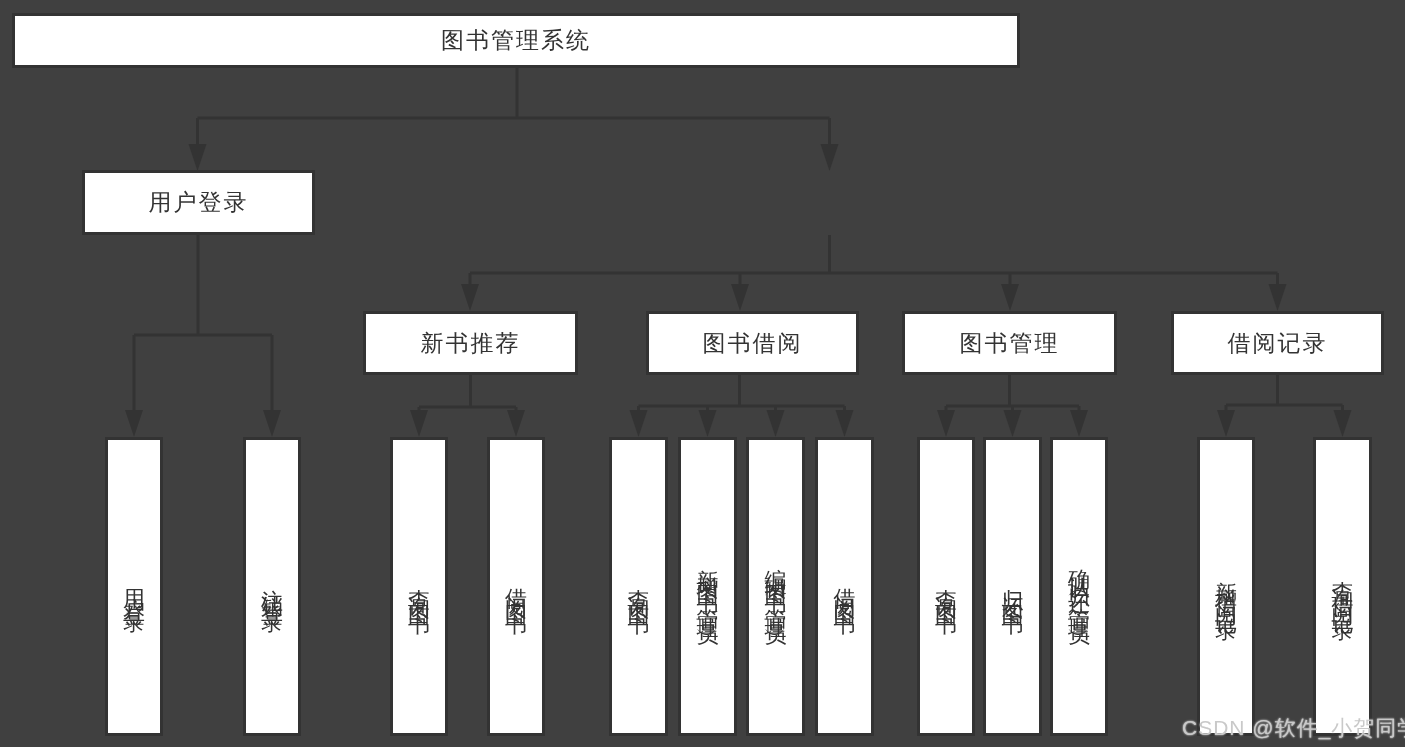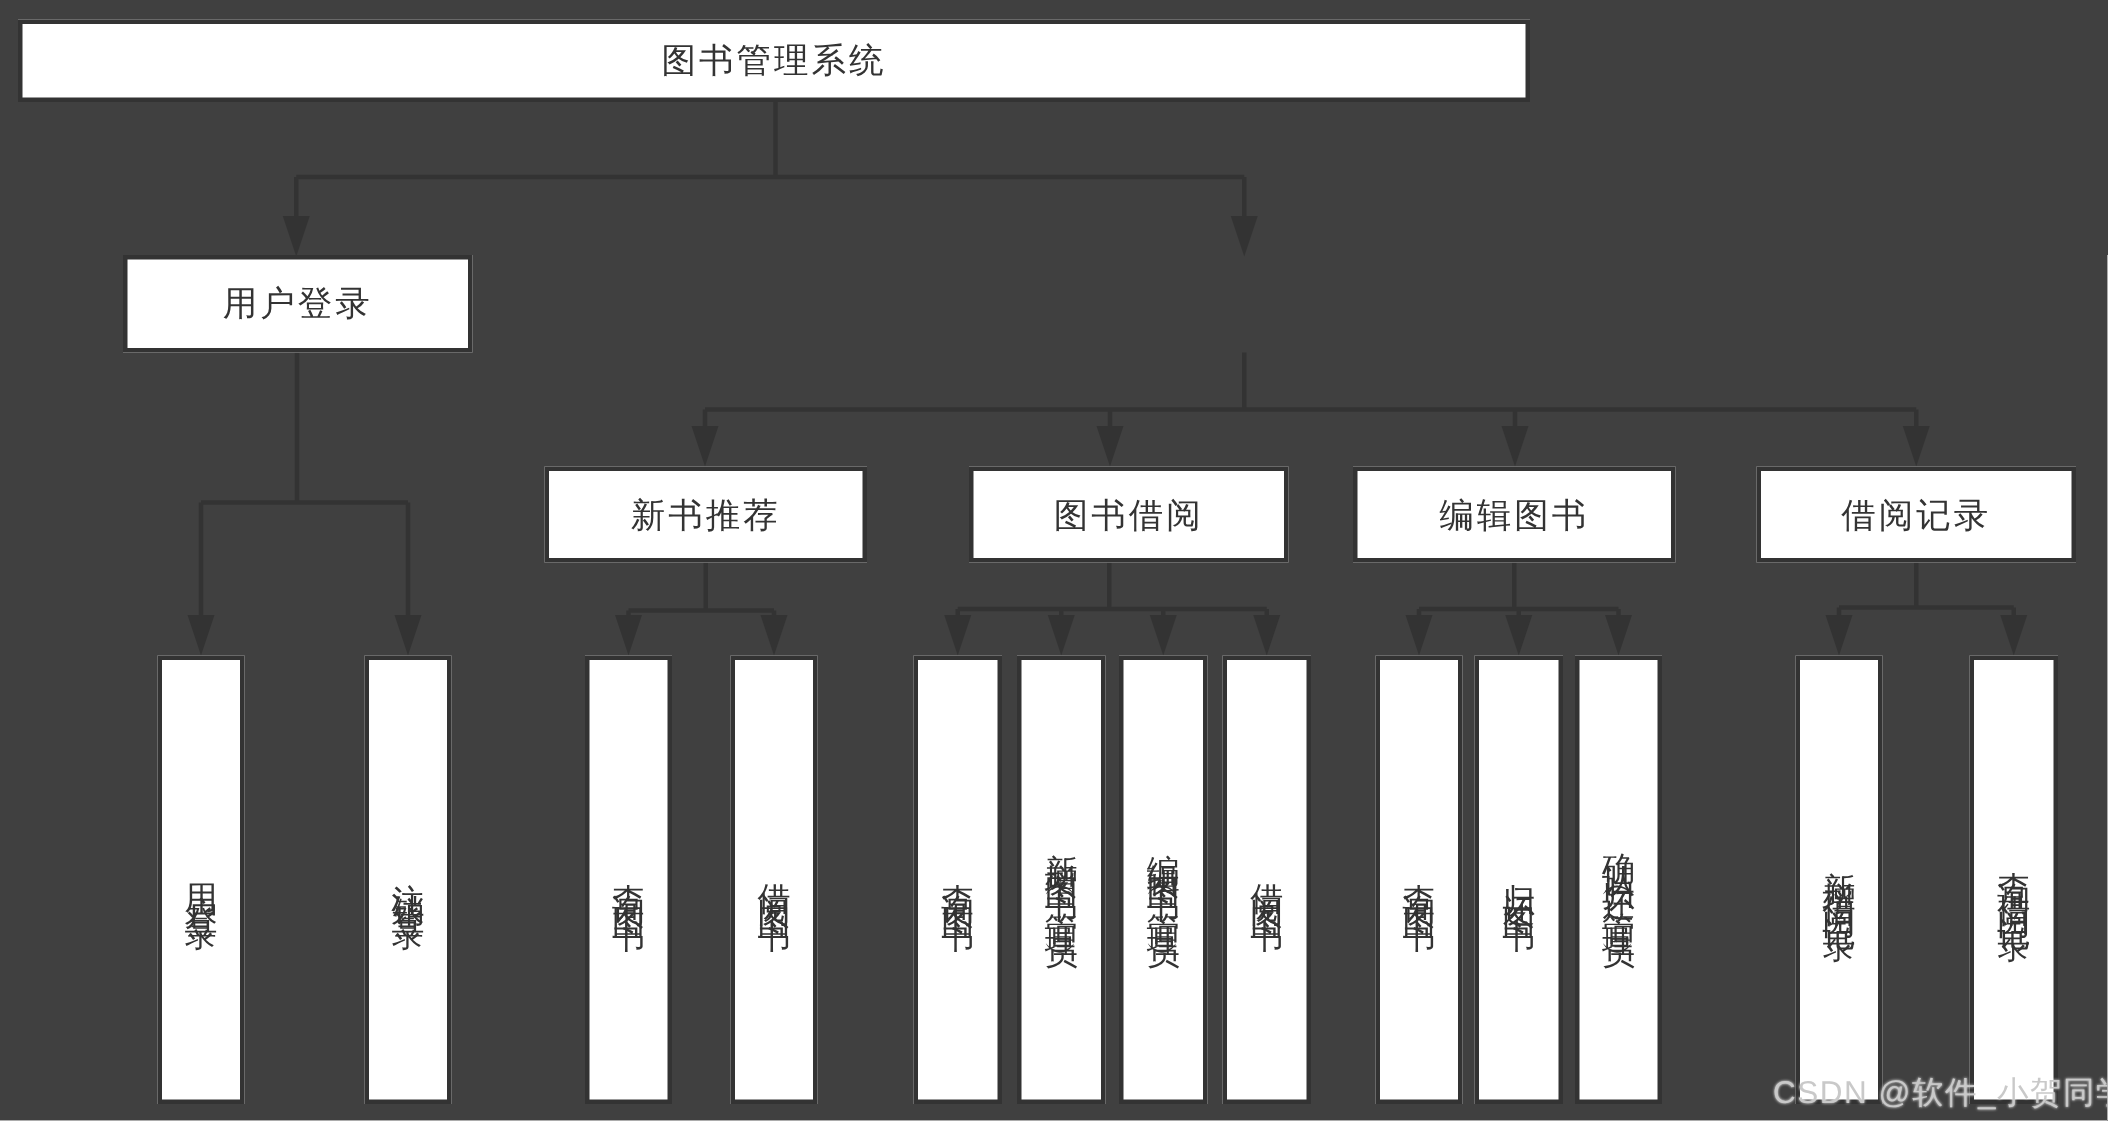--- a/index.html
+++ b/index.html
@@ -112,21 +112,21 @@
     <span class="lbl">用户登录</span>
   </div>
 
   <div class="node horiz" style="left:363px;top:311px;width:215px;height:64px;">
     <span class="lbl">新书推荐</span>
   </div>
   <div class="node horiz" style="left:646px;top:311px;width:213px;height:64px;">
     <span class="lbl">图书借阅</span>
   </div>
   <div class="node horiz" style="left:902px;top:311px;width:215px;height:64px;">
-    <span class="lbl">编辑图书</span>
+    <span class="lbl">图书管理</span>
   </div>
   <div class="node horiz" style="left:1171px;top:311px;width:213px;height:64px;">
     <span class="lbl">借阅记录</span>
   </div>
 
   <div class="node vert" style="left:105px;top:437px;width:58px;height:299px;">
     <span class="lbl">用户登录</span>
   </div>
   <div class="node vert" style="left:243px;top:437px;width:58px;height:299px;">
     <span class="lbl">注销登录</span>

